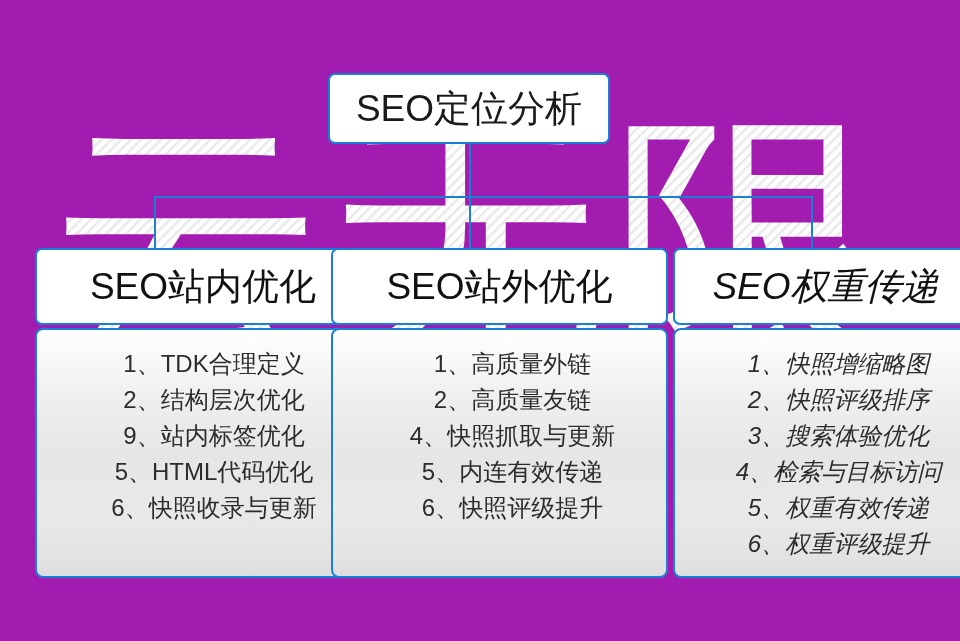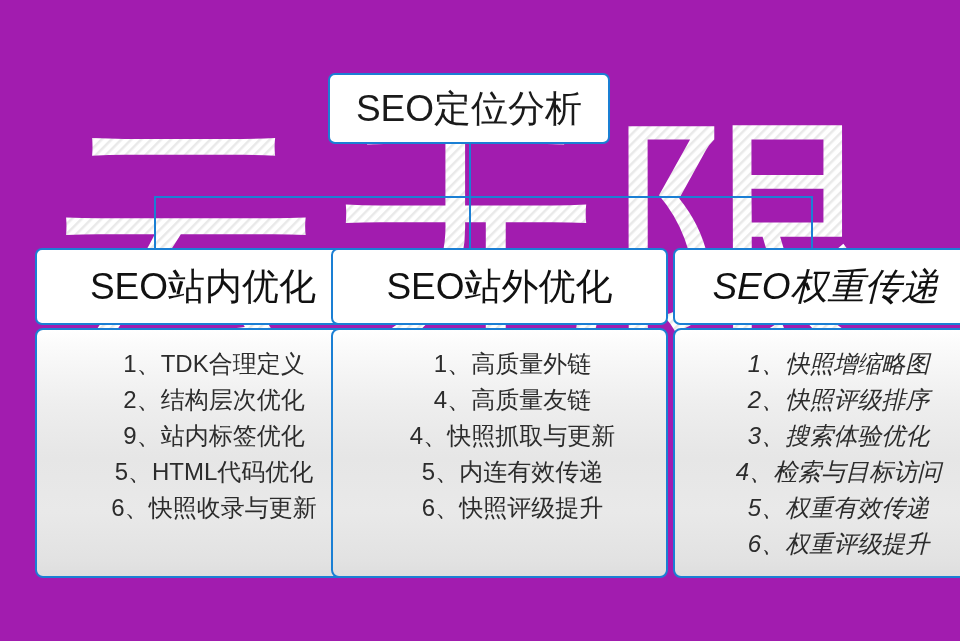--- a/index.html
+++ b/index.html
@@ -132,21 +132,21 @@
       <div class="item">6、快照收录与更新</div>
     </div>
   </div>
 
   <div class="column col-2" style="left:331px;width:337px;">
     <div class="col-head">
       <span class="head-label">SEO站外优化</span>
     </div>
     <div class="col-body">
       <div class="item">1、高质量外链</div>
-      <div class="item">4、高质量友链</div>
+      <div class="item">2、高质量友链</div>
       <div class="item">4、快照抓取与更新</div>
       <div class="item">5、内连有效传递</div>
       <div class="item">6、快照评级提升</div>
     </div>
   </div>
 
   <div class="column col-3" style="left:673px;width:305px;font-style:italic;">
     <div class="col-head">
       <span class="head-label">SEO权重传递</span>
     </div>

